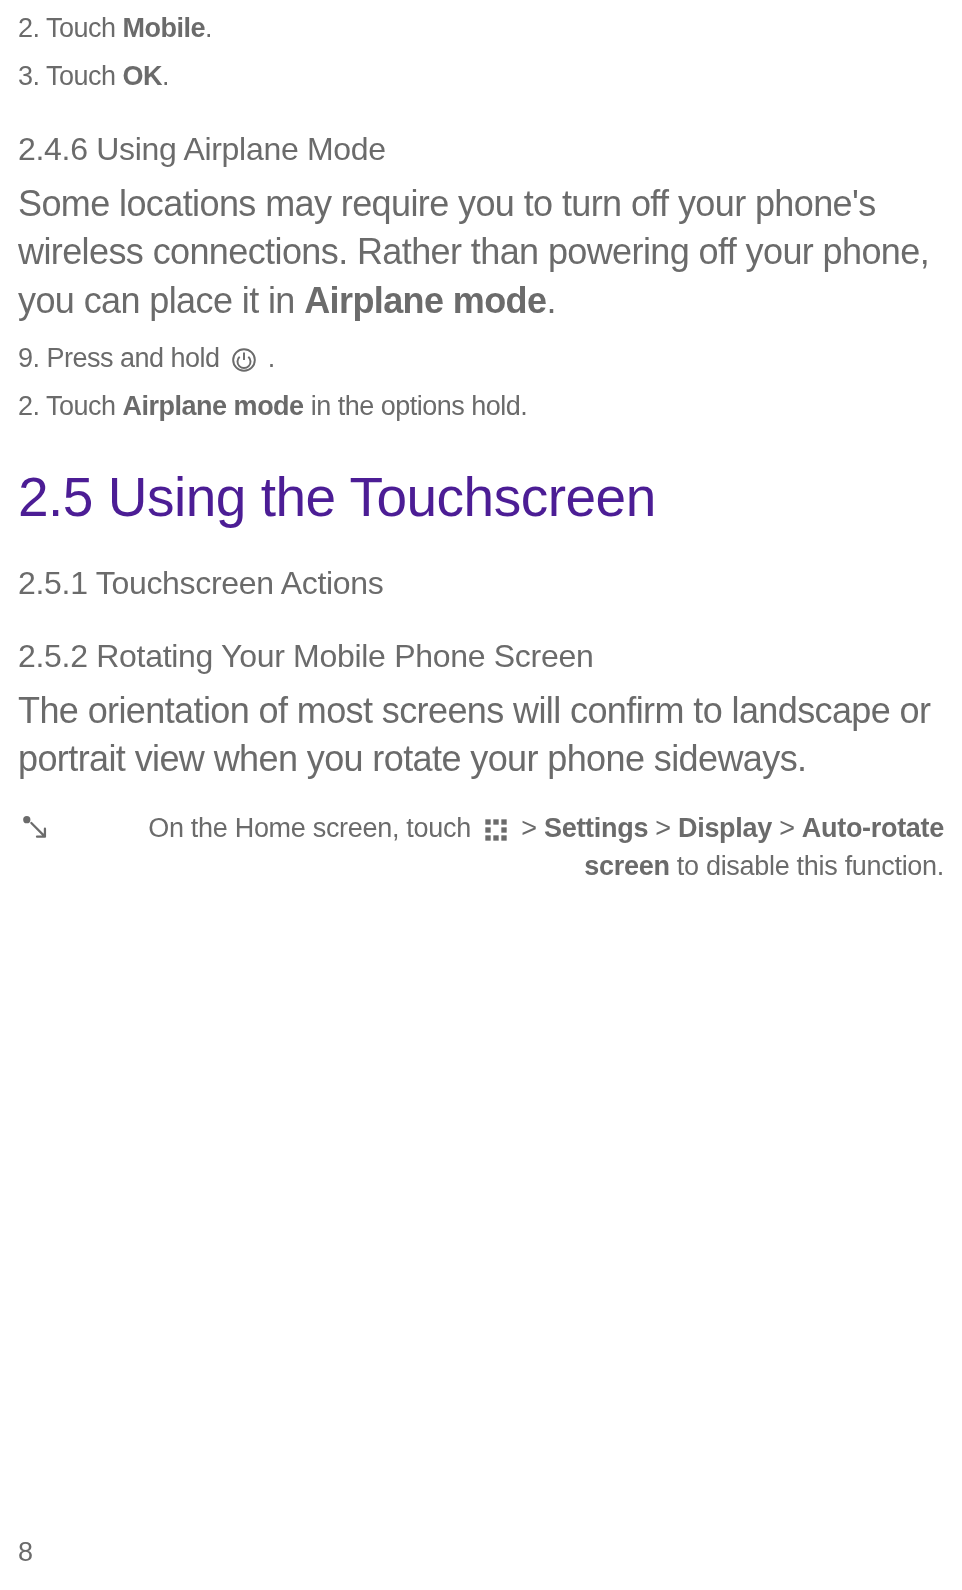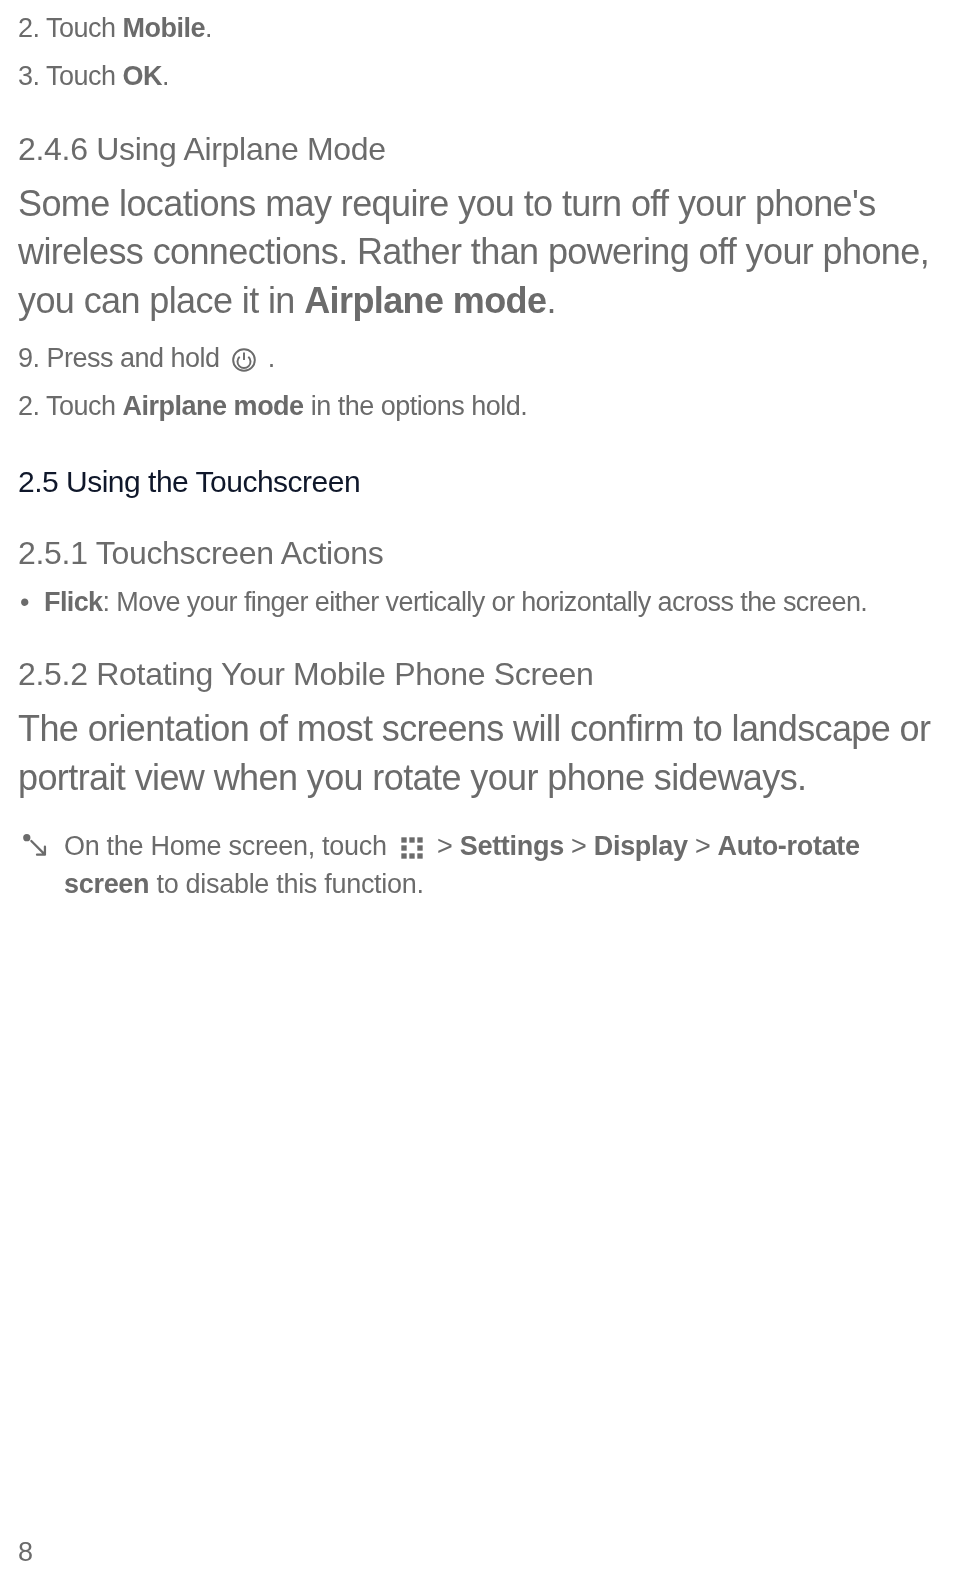--- a/index.html
+++ b/index.html
@@ -33,22 +33,22 @@
       font-weight: normal;
       letter-spacing: -0.3px;
     }
     .body-text {
       font-size: 36px;
       line-height: 1.35;
       margin-bottom: 14px;
       letter-spacing: -0.6px;
     }
     .heading-main {
-      font-size: 30px;
-      color: #0f172a;
+      font-size: 55px;
+      color: #4c1d95;
       margin-top: 40px;
       margin-bottom: 22px;
       font-weight: normal;
       letter-spacing: -0.5px;
     }
     .bullet-list {
       list-style: none;
       padding: 0;
     }
     .bullet-item {
@@ -90,20 +90,21 @@
       flex-shrink: 0;
       width: 34px;
       height: 34px;
       margin-right: 10px;
       margin-top: 4px;
     }
     .note-text {
       font-size: 27px;
       line-height: 1.4;
       letter-spacing: -0.3px;
+      text-align: right;
     }
     .page-number {
       position: absolute;
       bottom: 22px;
       left: 18px;
       font-size: 27px;
       color: #6b6b6b;
     }
     .inline-icon-wrap {
       display: inline-flex;
@@ -140,23 +141,20 @@
 
 <p class="step">
   <span>2. Touch </span><span class="bold">Airplane mode</span><span> in the options hold.</span>
 </p>
 
 <h1 class="heading-main">2.5  Using the Touchscreen</h1>
 
 <h2 class="heading-sub">2.5.1  Touchscreen Actions</h2>
 
 <ul class="bullet-list">
-  <li class="bullet-item">
-    <span class="bold">Flick</span><span>: Move your finger either vertically or horizontally across the screen.</span>
-  </li>
 </ul>
 
 <h2 class="heading-sub">2.5.2  Rotating Your Mobile Phone Screen</h2>
 
 <p class="body-text">The orientation of most screens will confirm to landscape or portrait view when you rotate your phone sideways.</p>
 
 <div class="note-block">
   <span class="note-icon">
     <svg viewBox="0 0 30 30">
       <circle cx="6" cy="5" r="3.2" fill="#6b6b6b"></circle>

